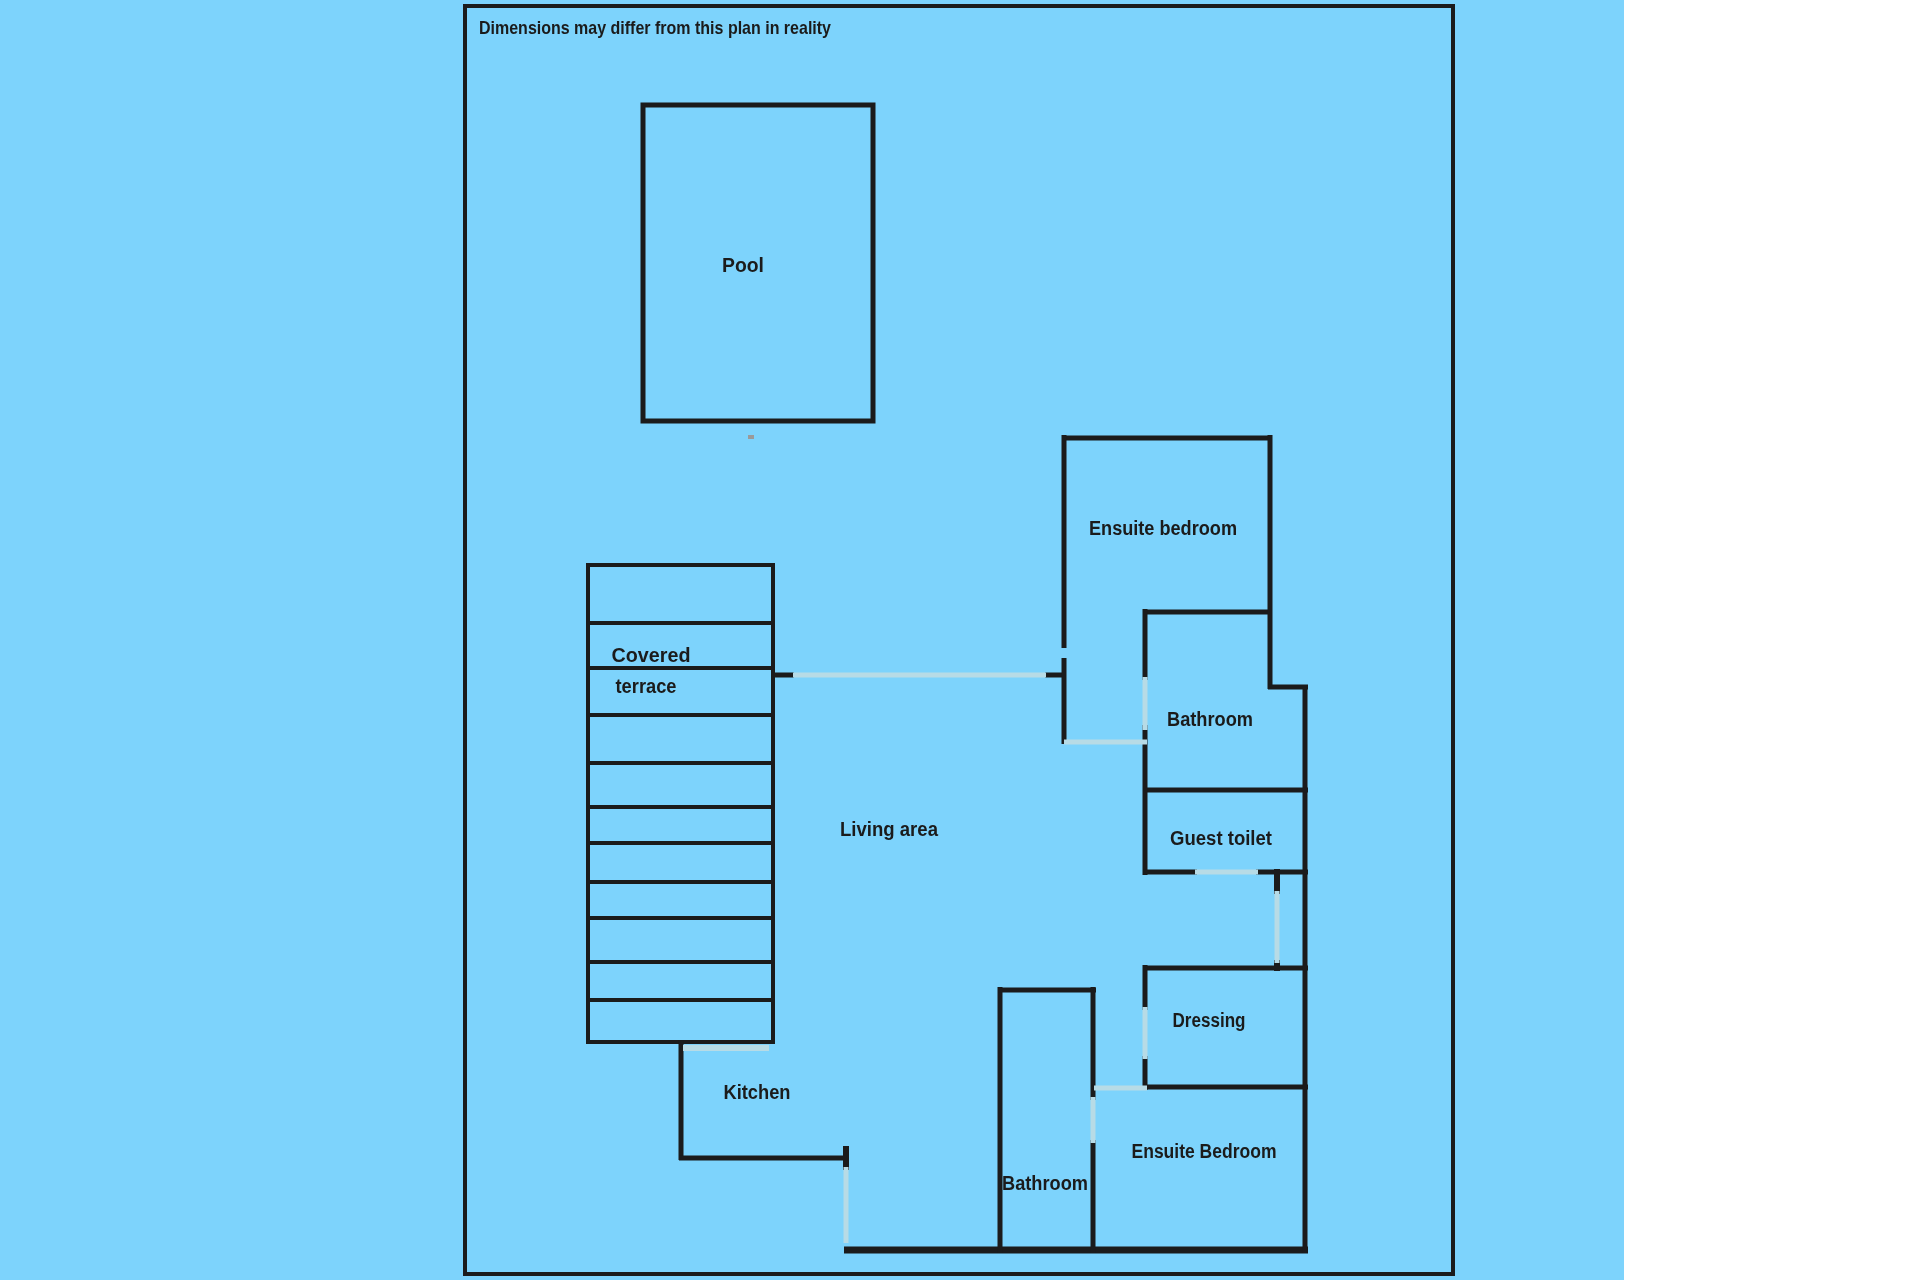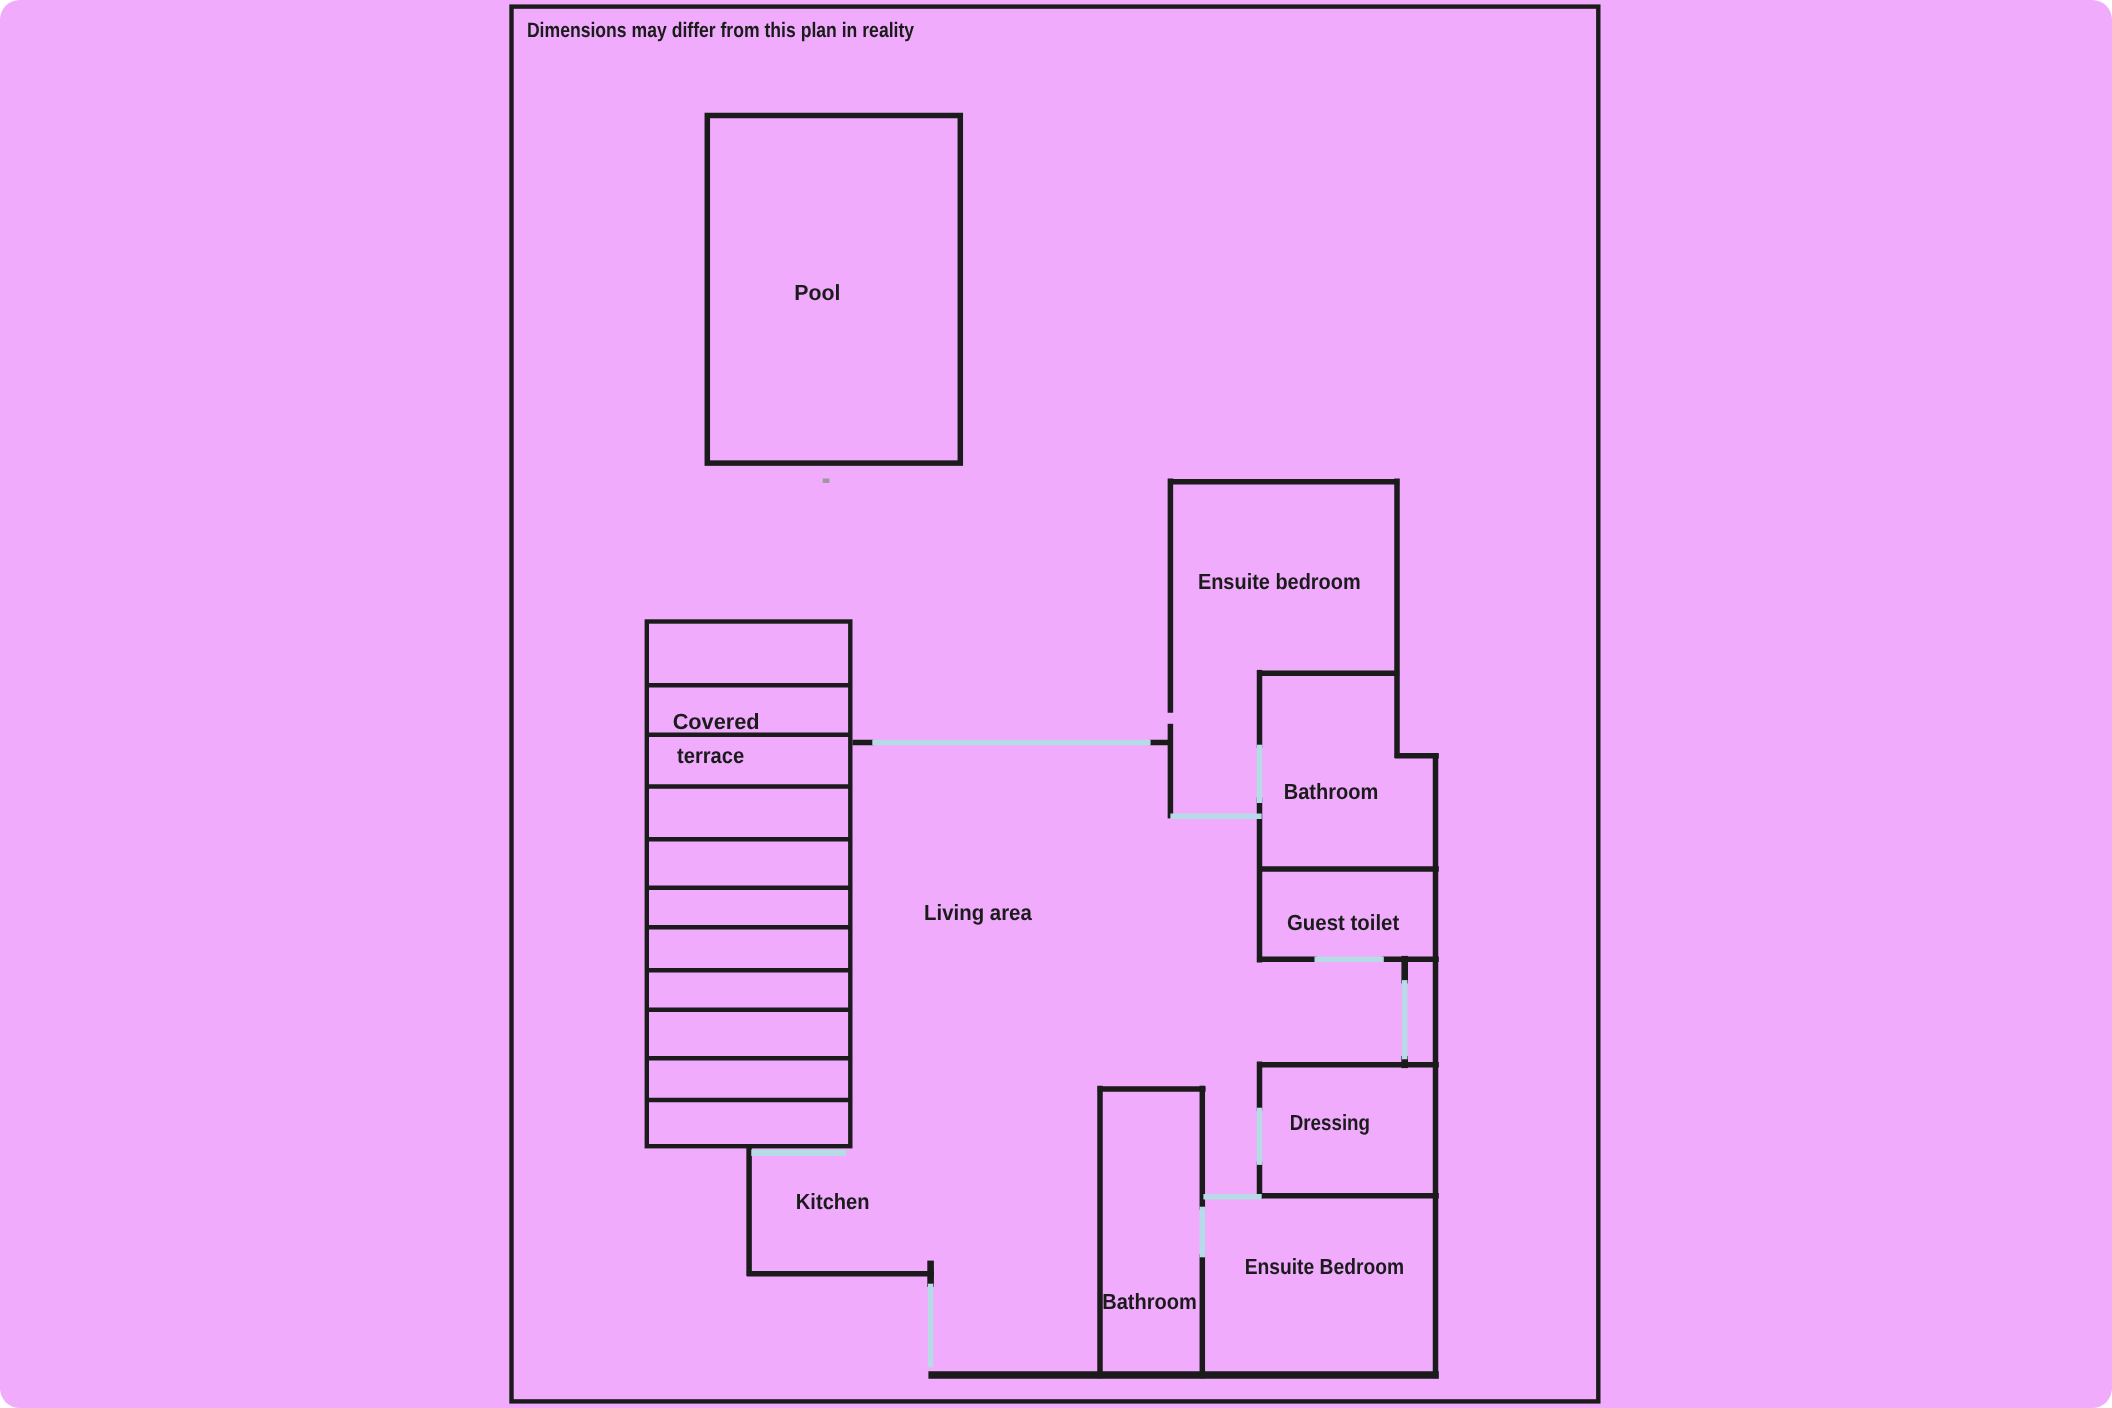--- a/index.html
+++ b/index.html
@@ -1,22 +1,21 @@
 <!DOCTYPE html>
 <html><head>
 <meta charset="utf-8">
 <style>
   html,body{margin:0;padding:0;background:#ffffff;}
   #stage{
     position:relative;
-    width:1920px;height:1280px;
-    background:#f0abfc;
+    width:1624px;height:1280px;
+    background:#7dd3fc;
     font-family:"Liberation Sans", sans-serif;
     overflow:hidden;
-    border-radius:18px;
   }
   svg{position:absolute;left:0;top:0;}
   text{
     font-family:"Liberation Sans", sans-serif;
     font-weight:600;
     fill:#1b1b1b;
   }
 </style>
 </head>
 <body>

